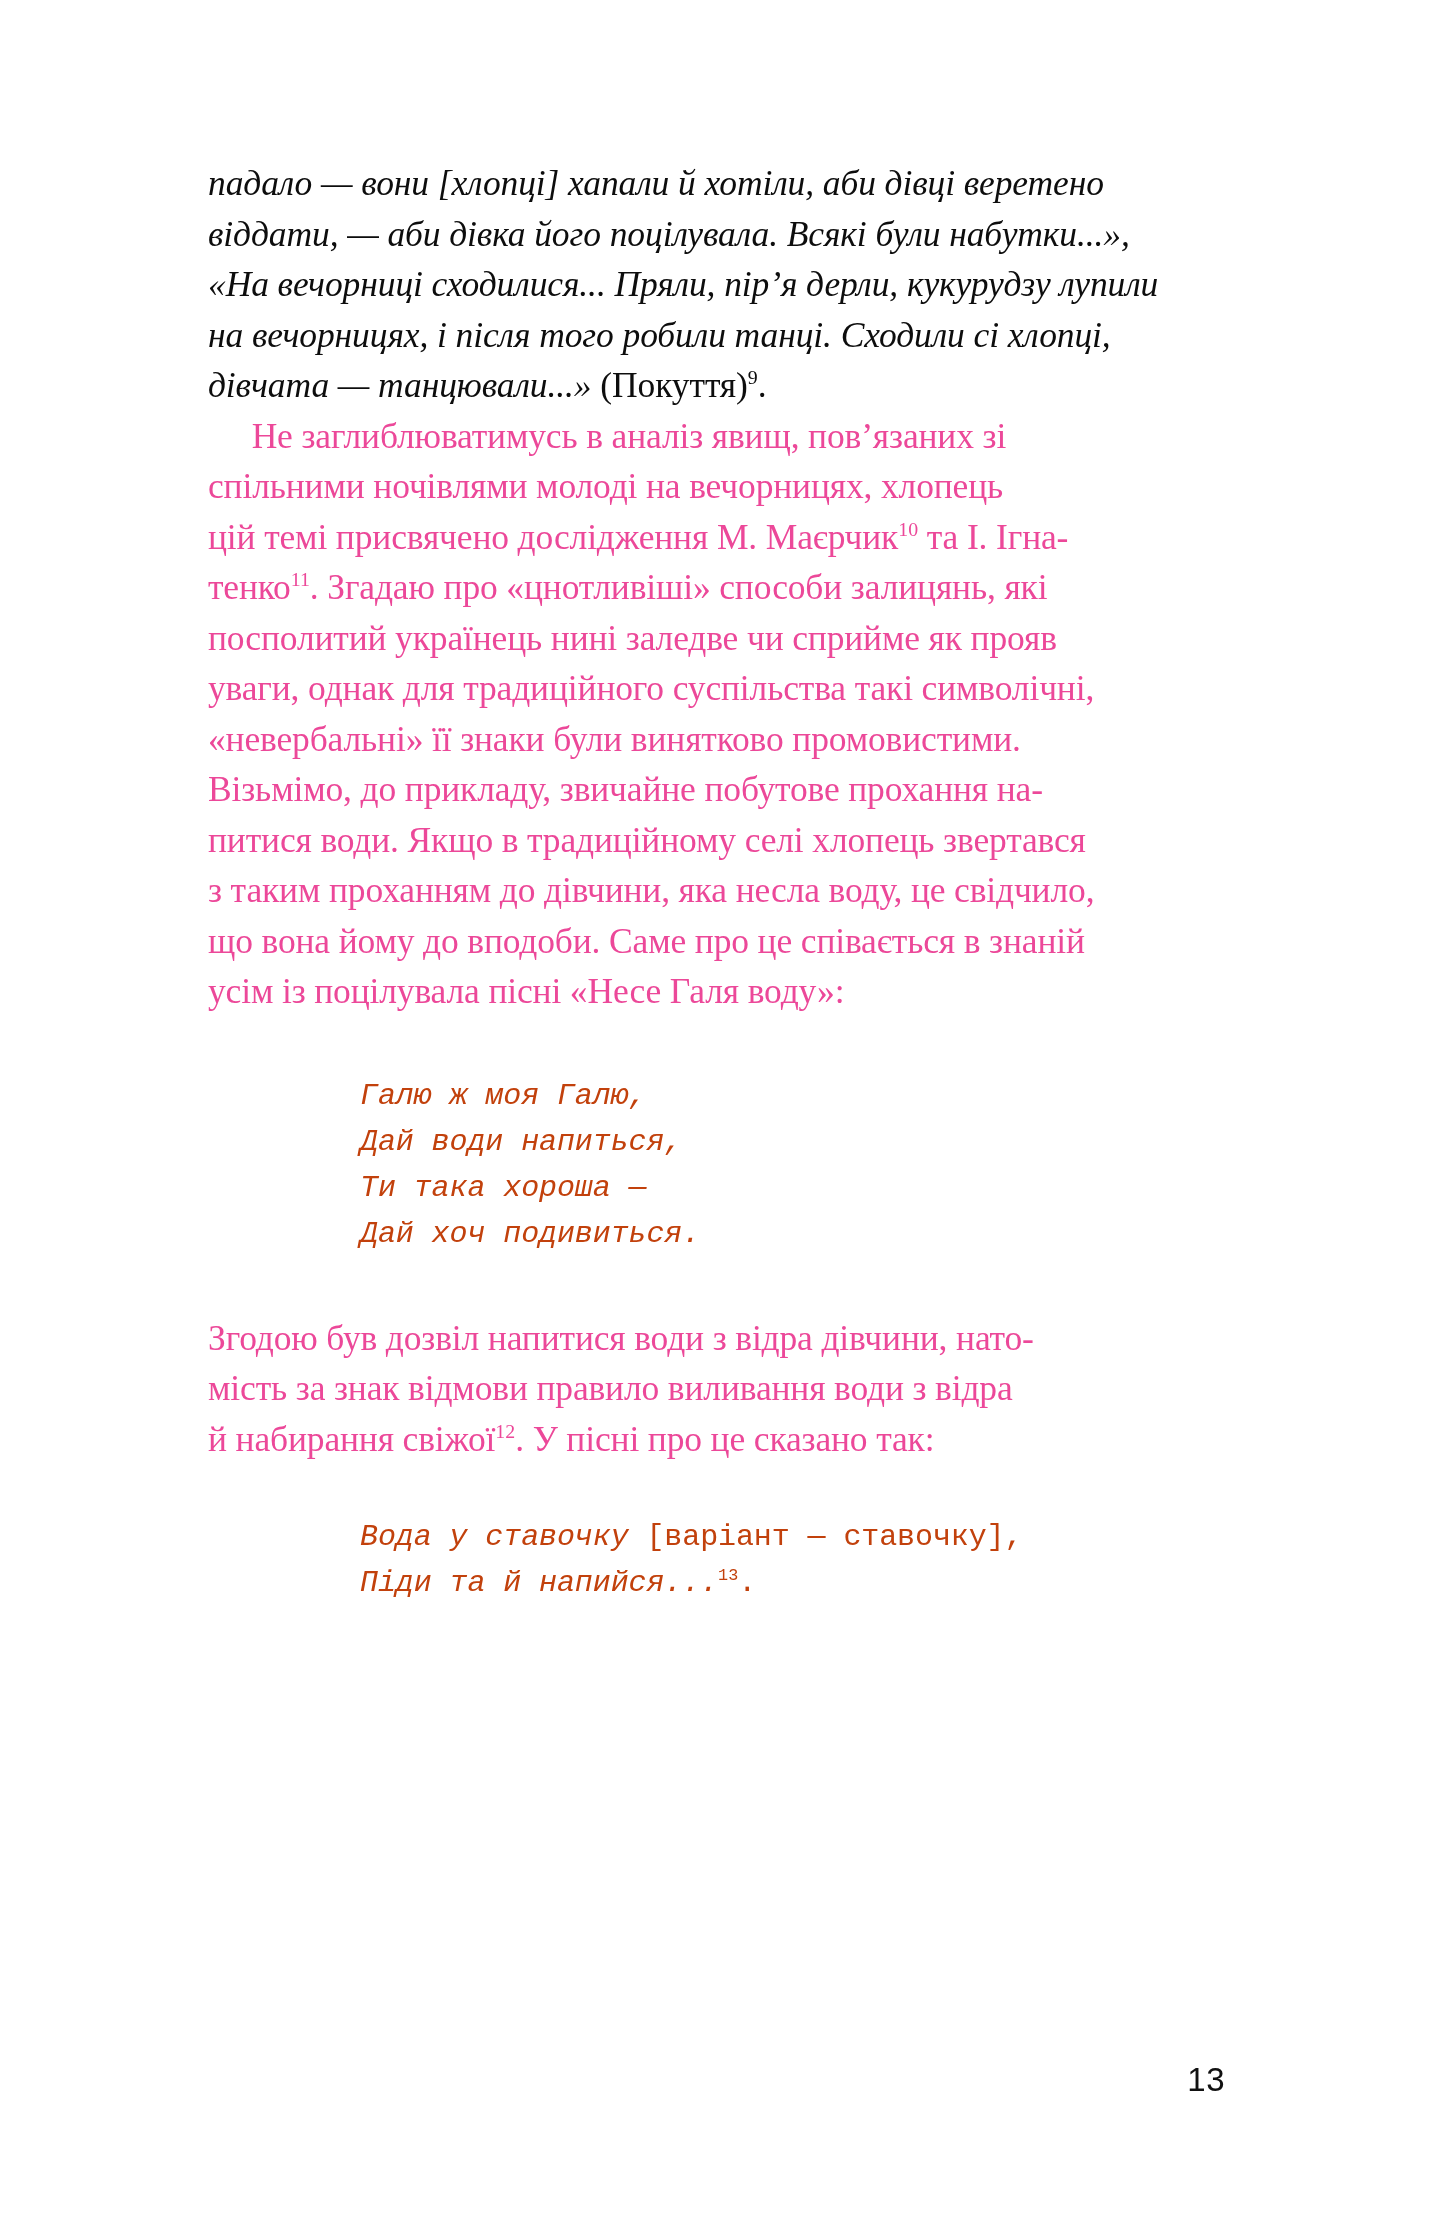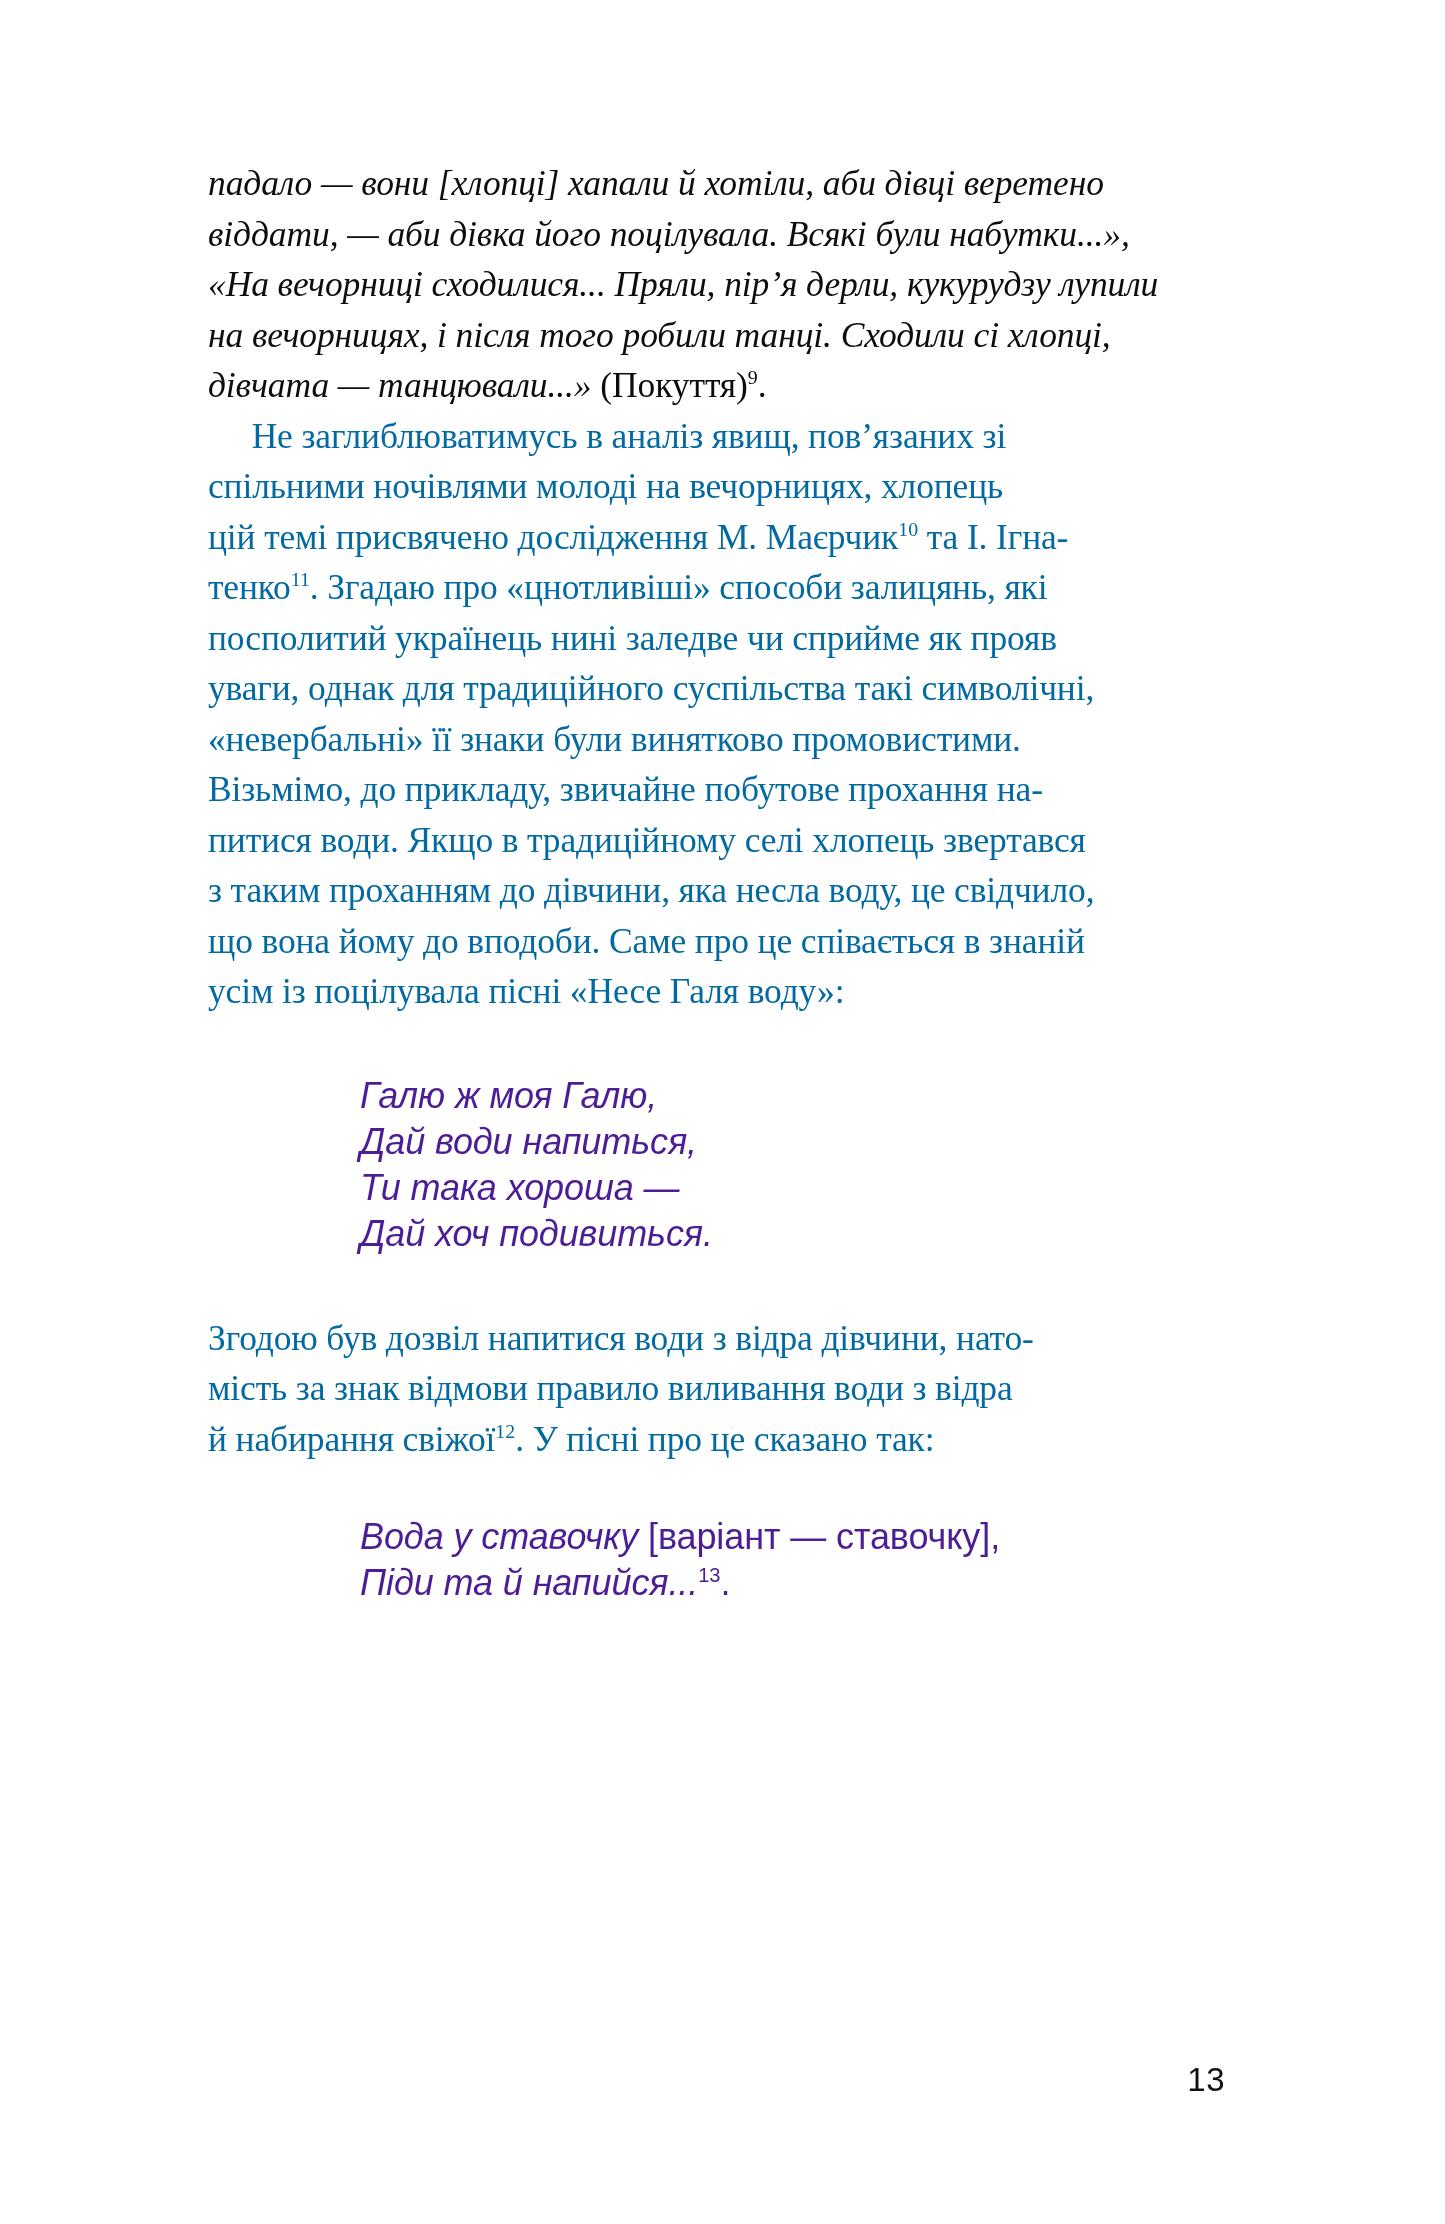--- a/index.html
+++ b/index.html
@@ -35,36 +35,36 @@
   }
   .quote-block .ln { display: block; white-space: pre; }
   .quote-block .roman { font-style: normal; }
 
   
   .body-par {
     font-family: "Liberation Serif", "DejaVu Serif", serif;
     font-style: normal;
     font-size: 35.5px;
     line-height: 50.5px;
-    color: #0369a1;
+    color: #ec4899;
     letter-spacing: -0.15px;
     margin: 0;
   }
   .body-par .ln { display: block; white-space: pre; }
 
   .par-gap-lg { height: 56px; }
   .par-gap-md { height: 50px; }
 
   
   .verse {
-    font-family: Liberation Sans, sans-serif;
+    font-family: Liberation Mono, monospace;
     font-style: italic;
-    font-size: 36px;
+    font-size: 30px;
     line-height: 46px;
-    color: #4c1d95;
+    color: #c2410c;
     margin: 0 0 0 152px;
     letter-spacing: -0.1px;
   }
   .verse .ln { display: block; white-space: pre; }
   .verse .roman { font-style: normal; }
 
   
   sup.fn {
     font-size: 0.56em;
     vertical-align: super;

